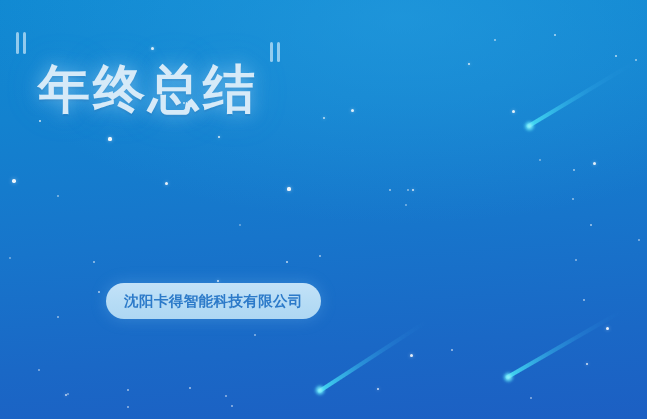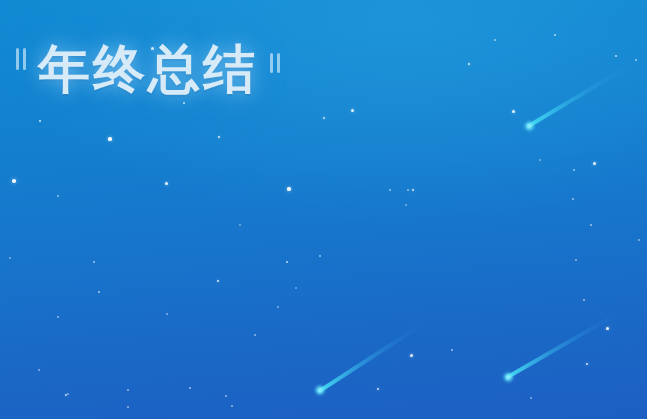--- a/index.html
+++ b/index.html
@@ -57,23 +57,22 @@
     margin-top: -5.5px;
     border-radius: 50%;
     background: radial-gradient(circle, rgba(190,250,255,0.98) 0%, rgba(95,228,248,0.80) 38%, rgba(70,210,245,0.22) 66%, rgba(70,205,245,0) 100%);
     filter: blur(1.2px);
   }
 
   
   #title-block {
     position: absolute;
     left: 16px;
-    top: 36px;
-    display: flex;
-    align-items: center;
+    top: 28px;
+    display: flex;
     height: 66px;
   }
   .quote-marks {
     display: flex;
     align-items: flex-start;
     height: 46px;
     padding-top: 4px;
   }
   .quote-marks span {
     display: block;
@@ -233,14 +232,17 @@
         <span></span>
     </span>
     <h1 id="main-title">年终总结</h1>
     <span class="quote-marks right">
       <span></span>
         <span></span>
     </span>
   </div>
 
 
+  <div id="cn-pill">
+    <span id="cn-pill-label">沈阳卡得智能科技有限公司</span>
+  </div>
 
 </div>
 
 </body></html>

